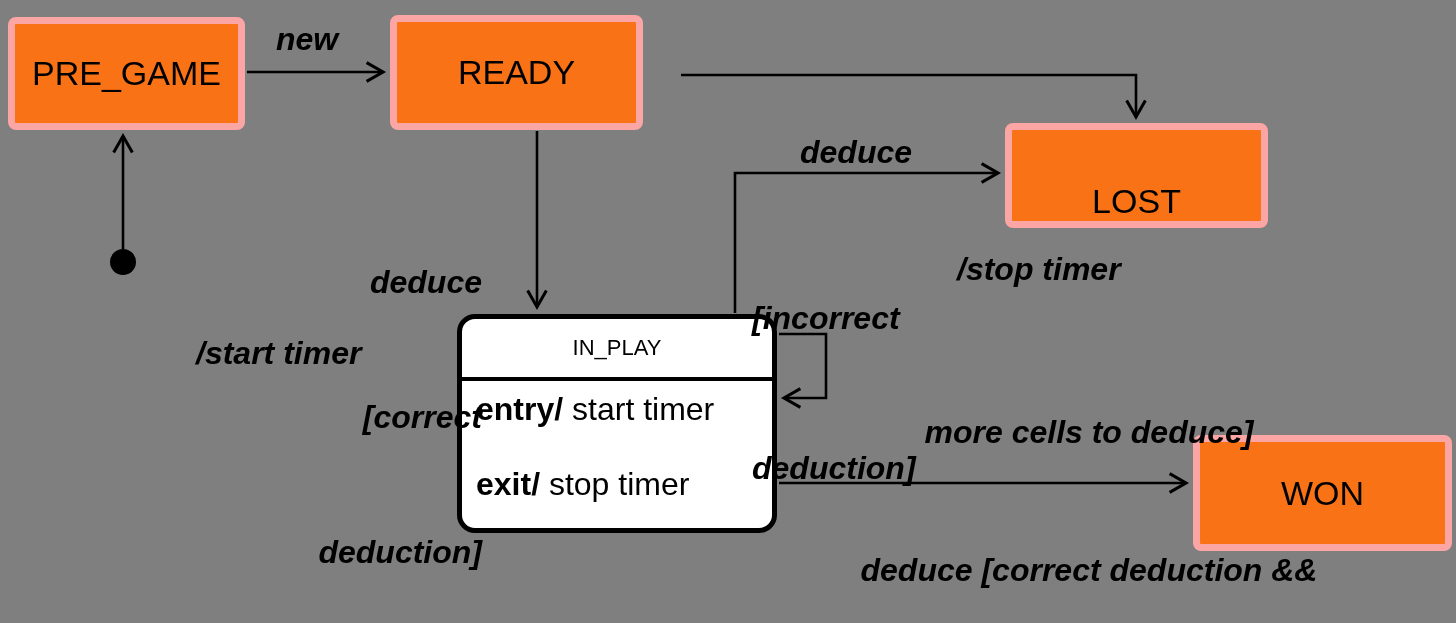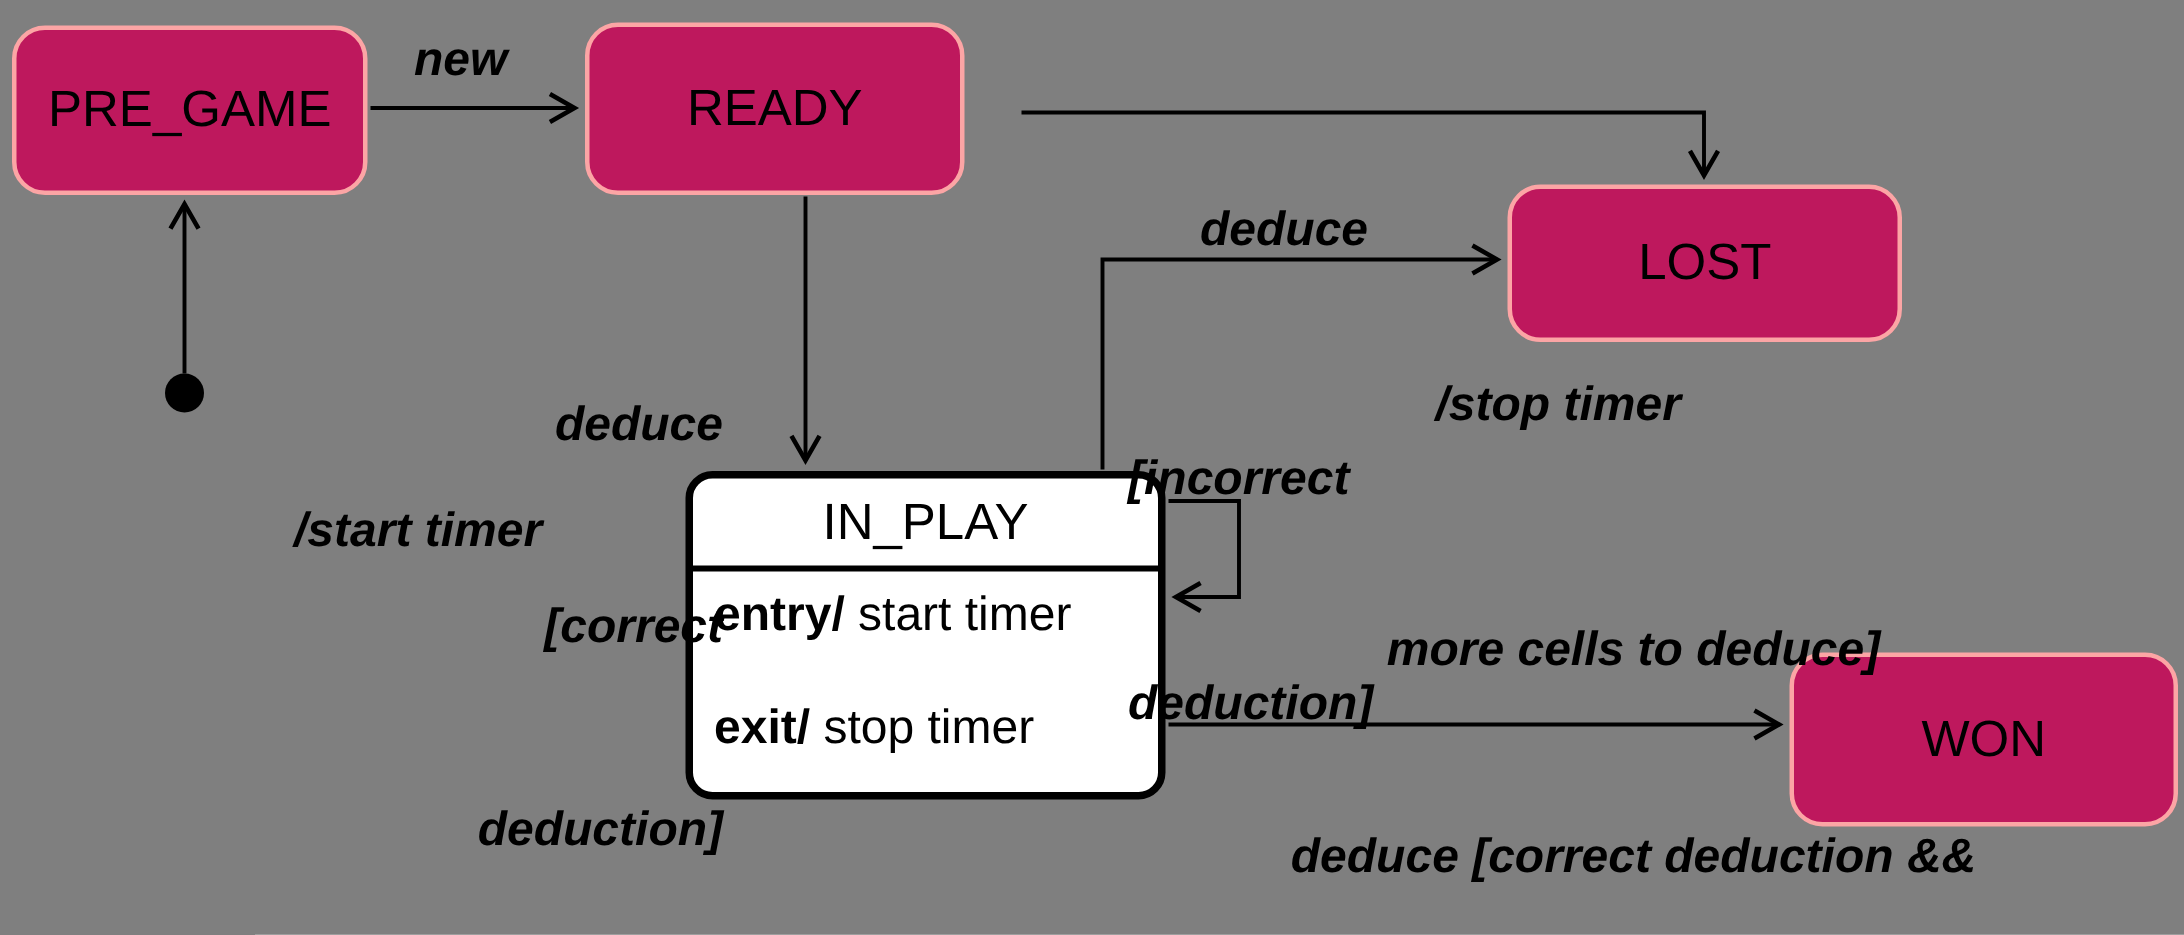--- a/index.html
+++ b/index.html
@@ -2,31 +2,31 @@
 <html><head>
 <meta charset="utf-8">
 <style>
   html,body{margin:0;padding:0;}
   body{font-family:"Liberation Sans",sans-serif;}
   #stage{
     position:relative;width:1456px;height:623px;
     background:#7f7f7f;overflow:hidden;color:#000;
   }
   .state{
-    position:absolute;background:#be185d;border:3px solid #fca5a5;border-radius:22px;
+    position:absolute;background:#f97316;border:7px solid #fca5a5;border-radius:8px;
     display:flex;align-items:center;justify-content:center;
     font-size:34px;box-sizing:border-box;
   }
   .state-composite{
     position:absolute;background:#fff;border:5px solid #000;border-radius:18px;
     box-sizing:border-box;
   }
   .state-title{
     height:58px;border-bottom:4px solid #000;
-    display:flex;align-items:center;justify-content:center;font-size:34px;
+    display:flex;align-items:center;justify-content:center;font-size:22px;
   }
   .state-body-line{
     position:absolute;left:14px;font-size:32px;white-space:nowrap;
   }
   .kw{font-weight:bold;}
   .t-label{
     position:absolute;font-size:32px;font-weight:bold;font-style:italic;
     white-space:pre;line-height:1.3;
   }
   svg.wires{position:absolute;left:0;top:0;width:1456px;height:623px;}
@@ -60,21 +60,21 @@
   </svg>
 
   <div class="state" style="left:8px;top:17px;width:237px;height:113px;">
     <span>PRE_GAME</span>
   </div>
 
   <div class="state" style="left:390px;top:15px;width:253px;height:115px;">
     <span>READY</span>
   </div>
 
-  <div class="state" style="left:1005px;top:123px;width:263px;height:105px;">
+  <div class="state" style="left:1005px;top:123px;width:263px;height:105px;align-items:flex-end;">
     <span>LOST</span>
   </div>
 
   <div class="state" style="left:1193px;top:435px;width:259px;height:116px;">
     <span>WON</span>
   </div>
 
   <div class="state-composite" style="left:457px;top:314px;width:320px;height:219px;">
     <div class="state-title">
       <span>IN_PLAY</span>

